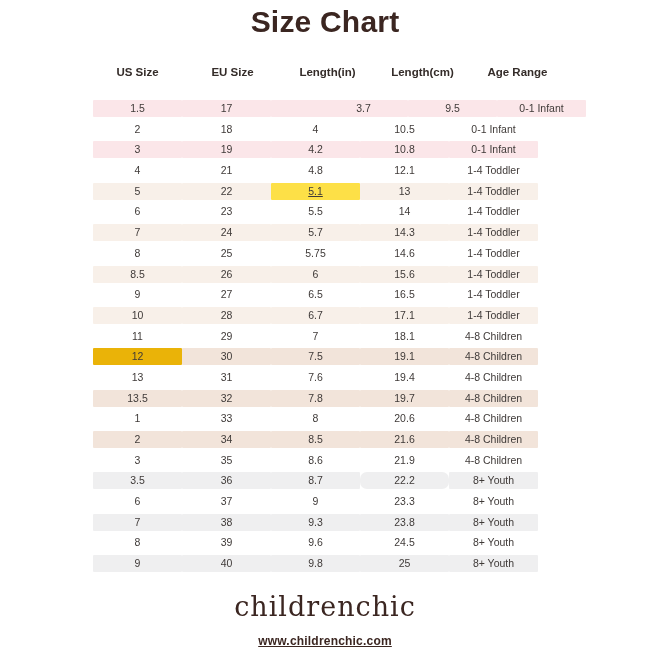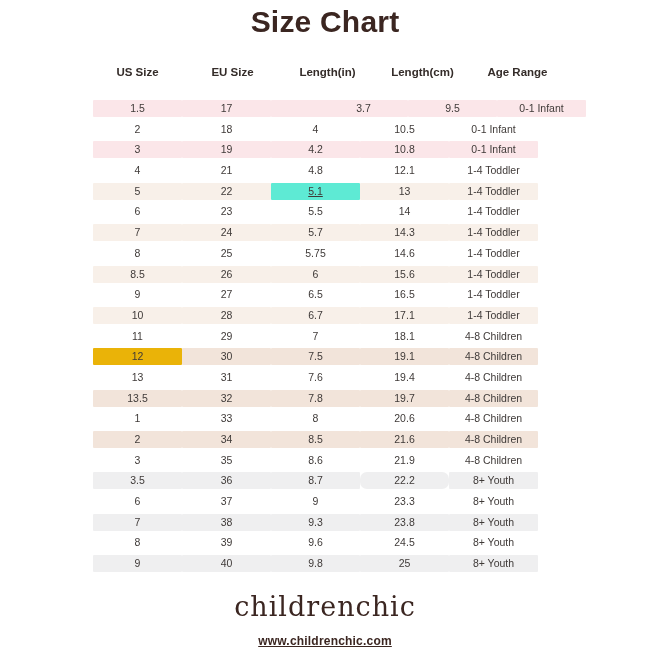--- a/index.html
+++ b/index.html
@@ -81,21 +81,21 @@
         <div class="row">
           <div class="cell">4</div>
           <div class="cell">21</div>
           <div class="cell">4.8</div>
           <div class="cell">12.1</div>
           <div class="cell">1-4 Toddler</div>
         </div>
         <div class="row">
           <div class="cell" style="background: rgb(248, 240, 233);">5</div>
           <div class="cell" style="background: rgb(248, 240, 233);">22</div>
-          <div class="cell" style="background: #5eead4; text-decoration: underline;">5.1</div>
+          <div class="cell" style="background: #fde047; text-decoration: underline;">5.1</div>
           <div class="cell" style="background: rgb(248, 240, 233);">13</div>
           <div class="cell" style="background: rgb(248, 240, 233);">1-4 Toddler</div>
         </div>
         <div class="row">
           <div class="cell">6</div>
           <div class="cell">23</div>
           <div class="cell">5.5</div>
           <div class="cell">14</div>
           <div class="cell">1-4 Toddler</div>
         </div>

